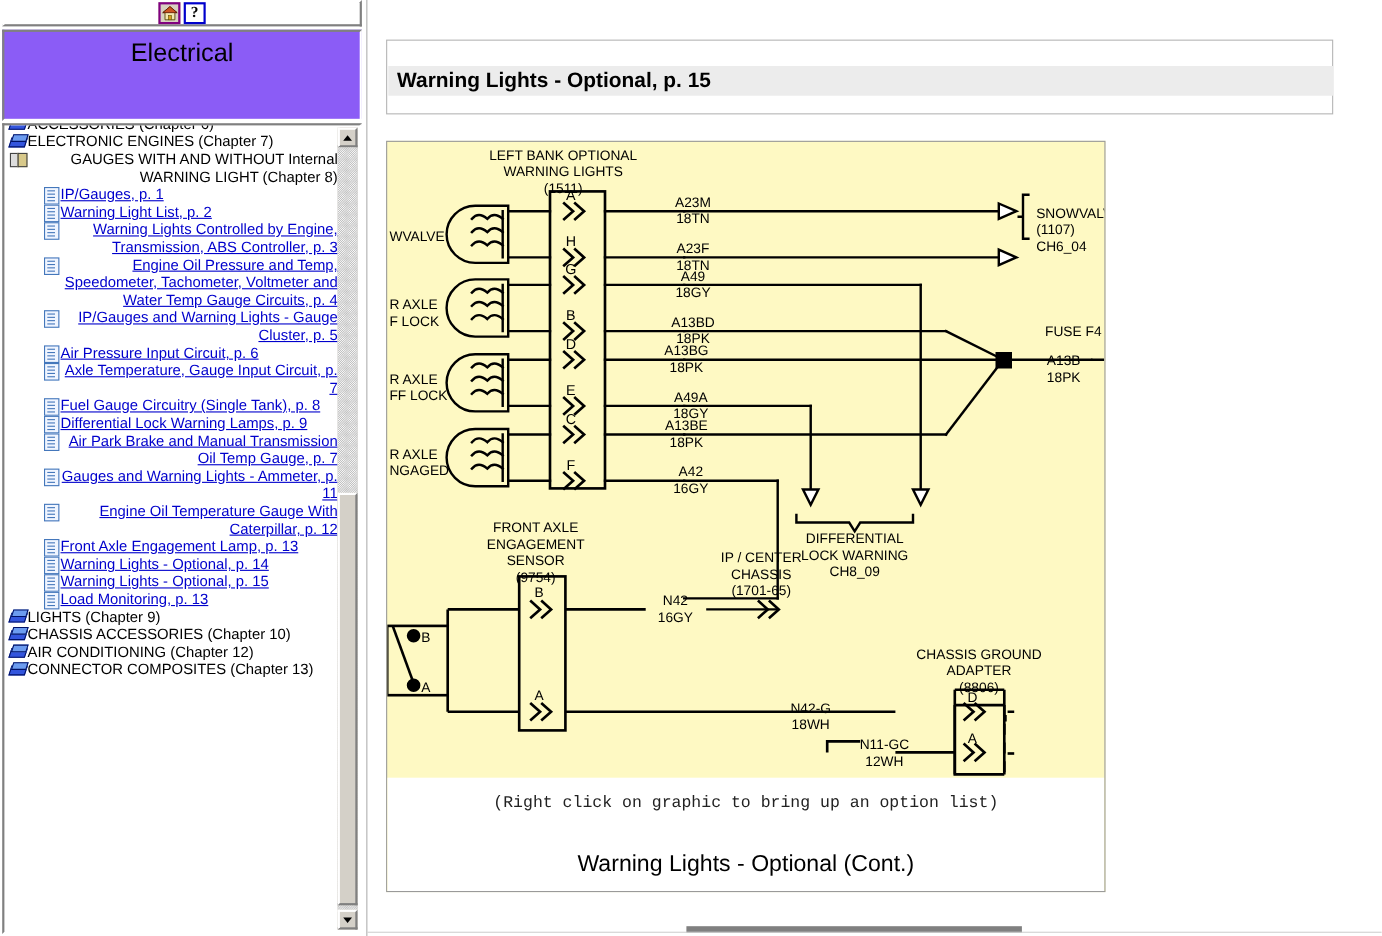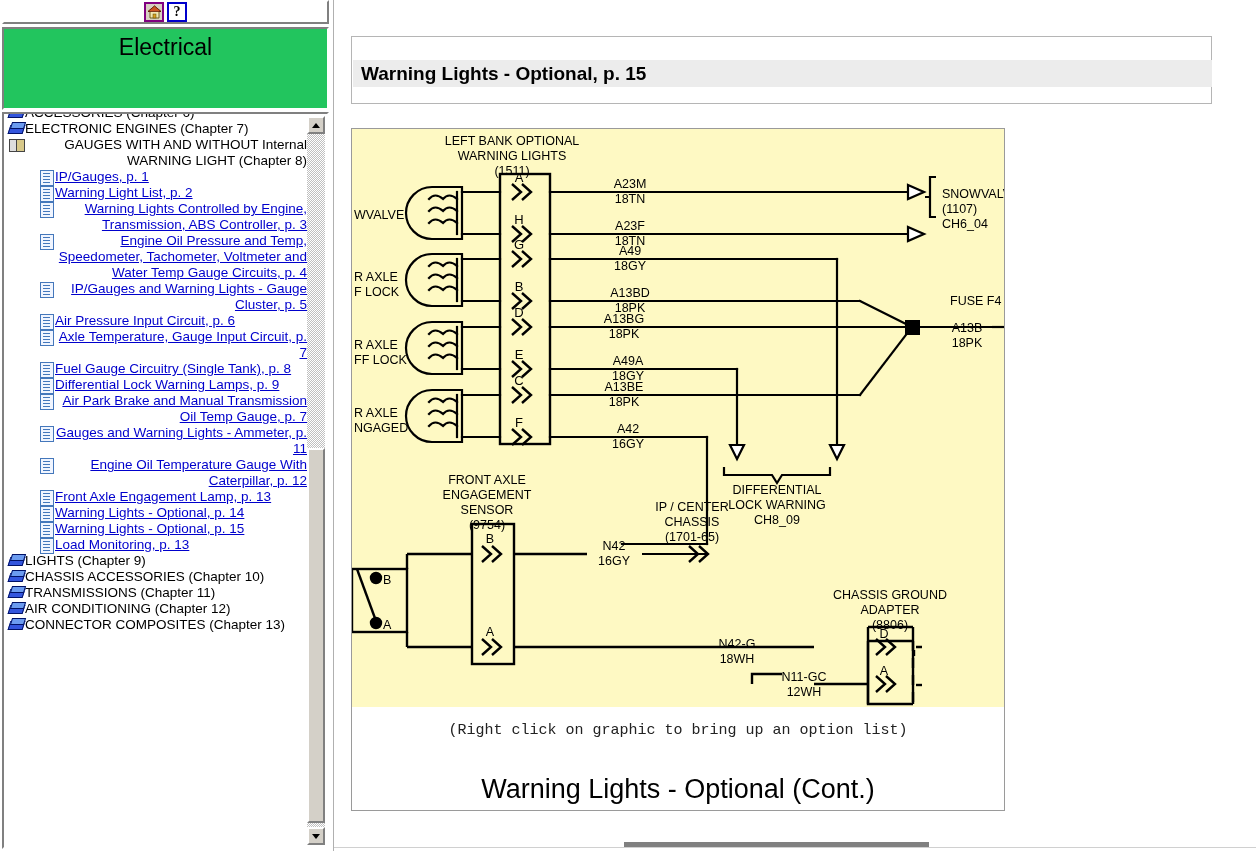--- a/index.html
+++ b/index.html
@@ -26,21 +26,21 @@
   .tb-btn { width: 20px; height: 20px; box-sizing: border-box;
             display:flex; align-items:center; justify-content:center;
             cursor: pointer; background:#ffffff; }
   #home-btn { border: 2px solid #800080; background:#d8d0c0; }
   #help-btn { border: 2px solid #0000cc; background:#ffffff;
               font: bold 14px "Liberation Serif", serif; color:#000; }
 
   #title-box {
     position: absolute; left: 2px; top: 27px; width: 327px; height: 83px;
     border: 2px solid; border-color: #808080 #ffffff #ffffff #808080;
-    background: #22c55e; box-sizing: border-box;
+    background: #8b5cf6; box-sizing: border-box;
   }
   #title-text {
     text-align: center; font-size: 23px; color: #000; margin-top: 5px;
     font-family: "Liberation Sans", sans-serif;
   }
 
   #tree-box {
     position: absolute; left: 2px; top: 112px; width: 327px; height: 737px;
     border: 2px solid; border-color: #808080 #ffffff #ffffff #808080;
     background: #ffffff; box-sizing: border-box; overflow: hidden;
@@ -121,21 +121,21 @@
     border:1px solid #9a9a9a; background:#fef9c3; box-sizing:border-box;
     overflow:hidden;
   }
   #svg-wrap { position:absolute; left:0; top:0; width:652px; height:681px; overflow:hidden;}
   #hint-text {
     position:absolute; left:0; top:593px; width:652px; text-align:center;
     font-size:15px; color:#222; font-family:Liberation Mono, monospace;
   }
   #cont-text {
     position:absolute; left:0; top:645px; width:652px; text-align:center;
-    font-size:27px; color:#000; font-family:"Liberation Sans",sans-serif;
+    font-size:21px; color:#000; font-family:"Liberation Sans",sans-serif;
   }
   #hscroll-hint {
     position:absolute; left:290px; top:842px; width:305px; height:6px;
     background:#808080;
   }
   #bottom-rule { position:absolute; left:0; top:847px; width:923px; height:1px;
                  background:#d0d0d0; }
 
   svg text { font-family:"Liberation Sans", sans-serif; }
 </style>
@@ -241,24 +241,20 @@
             <span class="ic"><span class="pageicon"></span></span>
             <span class="tlabel">Load Monitoring, p. 13</span>
           </div>
           <div class="tree-item book">
             <span class="ic"><span class="bookicon"></span></span>
             <span class="tlabel">LIGHTS (Chapter 9)</span>
           </div>
           <div class="tree-item book">
             <span class="ic"><span class="bookicon"></span></span>
             <span class="tlabel">CHASSIS ACCESSORIES (Chapter 10)</span>
-          </div>
-          <div class="tree-item book">
-            <span class="ic"><span class="bookicon"></span></span>
-            <span class="tlabel">TRANSMISSIONS (Chapter 11)</span>
           </div>
           <div class="tree-item book">
             <span class="ic"><span class="bookicon"></span></span>
             <span class="tlabel">AIR CONDITIONING (Chapter 12)</span>
           </div>
           <div class="tree-item book">
             <span class="ic"><span class="bookicon"></span></span>
             <span class="tlabel">CONNECTOR COMPOSITES (Chapter 13)</span>
           </div>
         </div>

